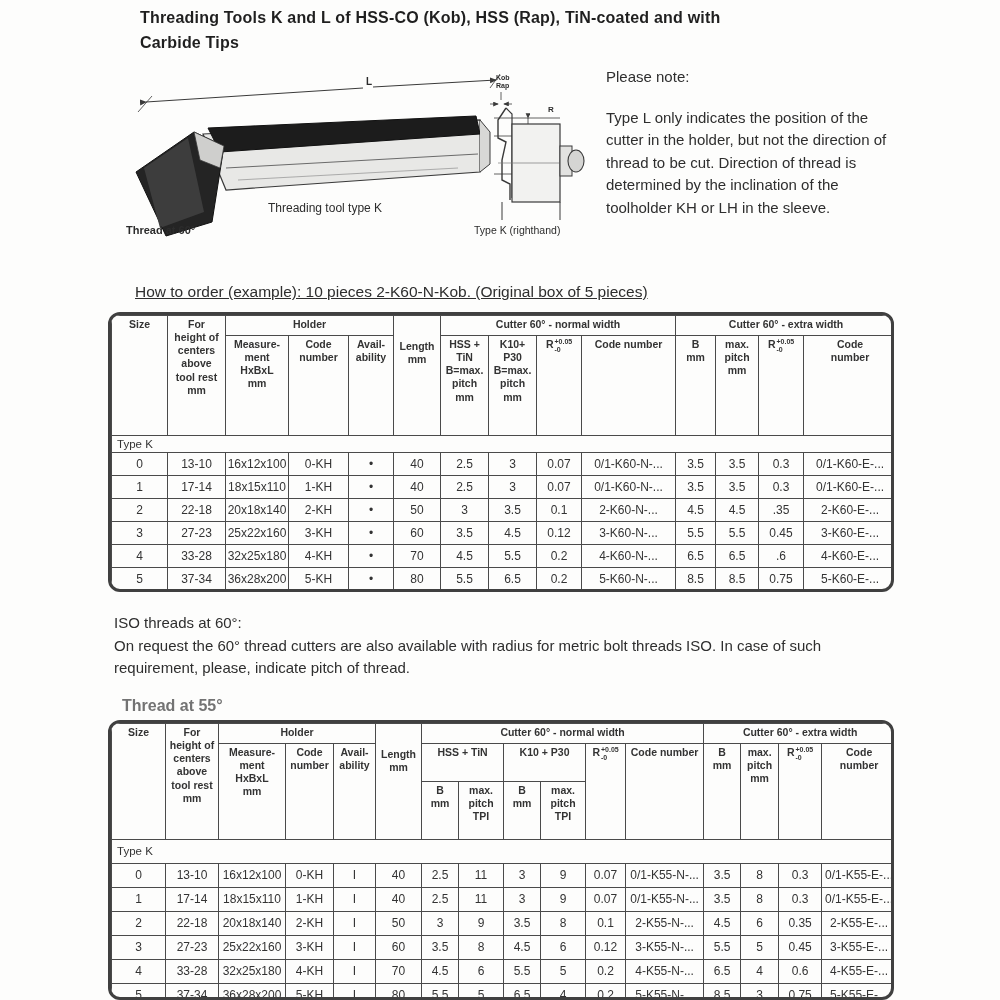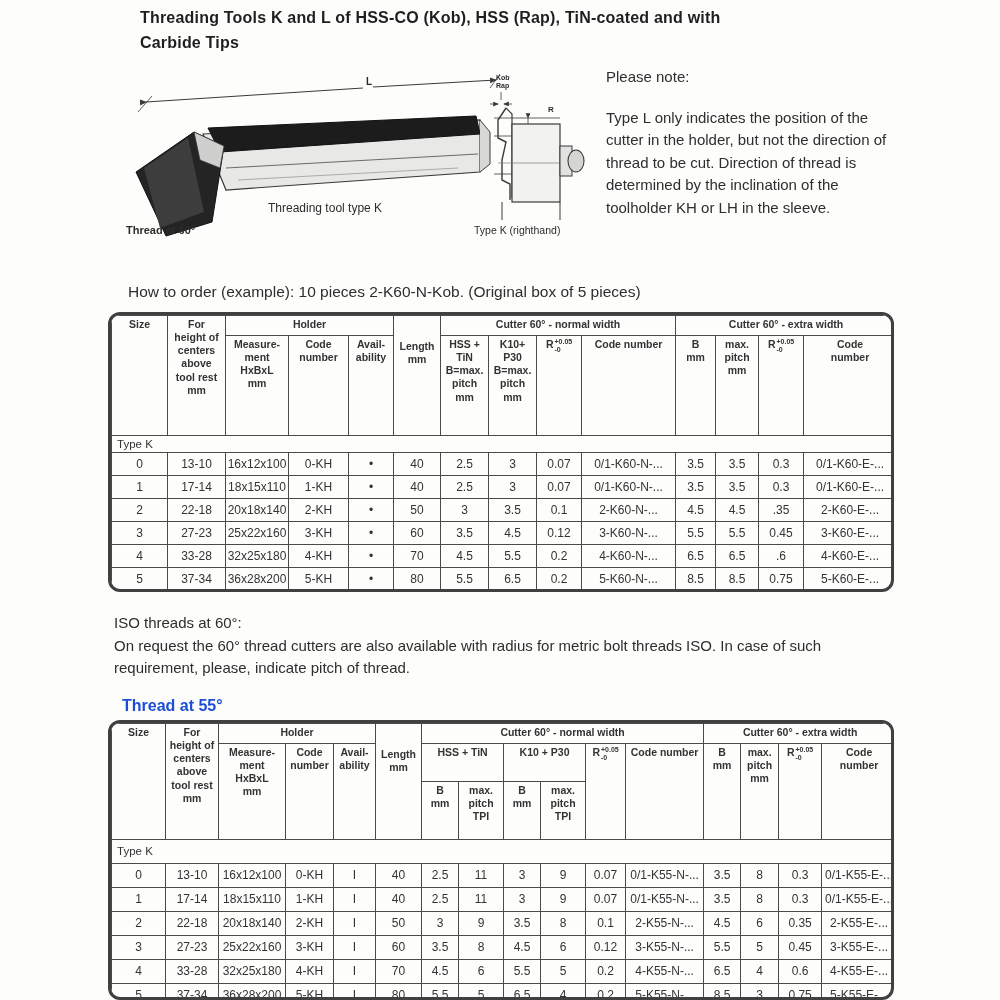--- a/index.html
+++ b/index.html
@@ -8,26 +8,26 @@
   #page { position:relative; width:1000px; height:1000px; background:#fdfdfc; overflow:hidden; }
 
   .title { position:absolute; left:140px; top:6px; width:760px;
            font-size:16px; font-weight:bold; color:#1f1f1f; line-height:1.55;
            white-space:pre-line; letter-spacing:0.2px; }
 
   .note { position:absolute; left:606px; top:66px; width:292px;
           font-size:15px; color:#2e2e2e; line-height:1.5; }
   .note .note-head { margin-bottom:18px; }
 
-  .how-to-order { position:absolute; left:128px; top:283px; font-size:15.5px; color:#2e2e2e; }
+  .how-to-order { position:absolute; left:135px; top:283px; font-size:15.5px; color:#2e2e2e;text-decoration:underline; }
 
   .iso { position:absolute; left:114px; top:612px; width:790px; font-size:15px;
          color:#2e2e2e; line-height:1.5; }
 
-  .thread55 { position:absolute; left:122px; top:697px; font-size:16px; font-weight:bold; color:#1d4ed8; }
+  .thread55 { position:absolute; left:122px; top:697px; font-size:16px; font-weight:bold; color:#737373; }
 
   .tblwrap { position:absolute; left:108px; width:786px; border:3px solid #404040;
              border-radius:12px; overflow:hidden; background:#fdfdfc; }
   #table60-wrap { top:312px; height:280px; }
   #table55-wrap { top:720px; height:280px; }
 
   table { border-collapse:collapse; table-layout:fixed; width:100%; }
   th, td { border:1.4px solid #4a4a4a; text-align:center; vertical-align:top;
            font-size:10.5px; font-weight:bold; color:#333; line-height:1.25;
            padding:2px 1px; overflow:hidden; }

